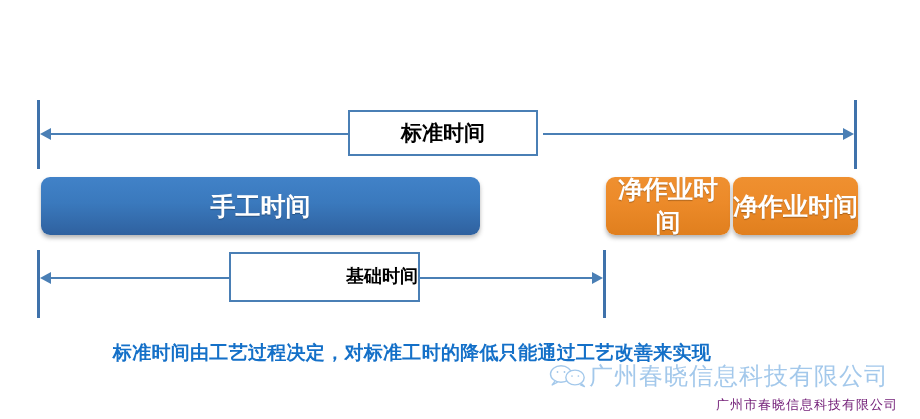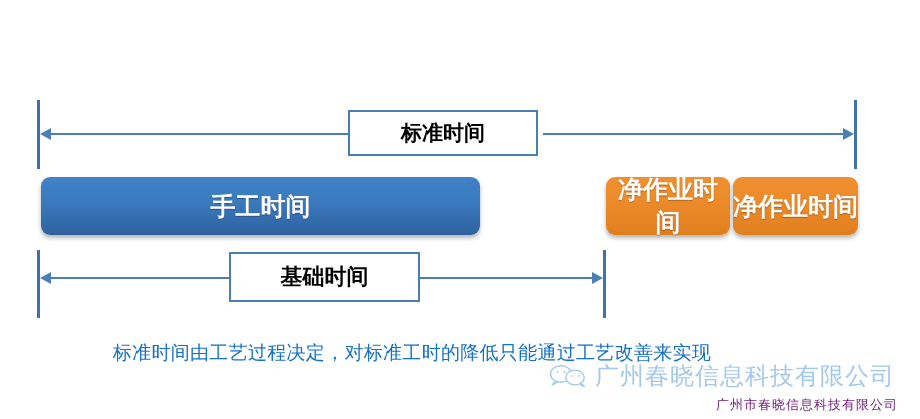--- a/index.html
+++ b/index.html
@@ -48,21 +48,21 @@
     display: flex;
     flex-direction: column;
     align-items: center;
     justify-content: center;
     color: #000000;
     font-weight: bold;
     line-height: 1.18;
     box-sizing: border-box;
   }
   #std-time-box { font-size: 21px; }
-  #base-time-box { font-size: 22px; }
+  #base-time-box { font-size: 18px; align-items: flex-end; }
 
   
   .bar-seg {
     position: absolute;
     top: 177px;
     height: 58px;
     border-radius: 9px;
     display: flex;
     align-items: center;
     justify-content: center;
@@ -83,32 +83,32 @@
 
   
   #caption {
     position: absolute;
     left: 0;
     top: 340px;
     width: 824px;
     text-align: center;
     color: #1470c8;
     font-size: 19px;
-    font-weight: normal;
+    font-weight: bold;
     letter-spacing: 0.3px;
   }
 
   
   #watermark {
     position: absolute;
     left: 548px;
     top: 360px;
     display: flex;
     align-items: center;
-    gap: 7px;
+    gap: 1px;
     color: #9fc6ea;
     font-size: 24px;
     letter-spacing: 1px;
     opacity: 0.95;
   }
   #wechat-icon { display: block; }
 
   
   #footer-company {
     position: absolute;

